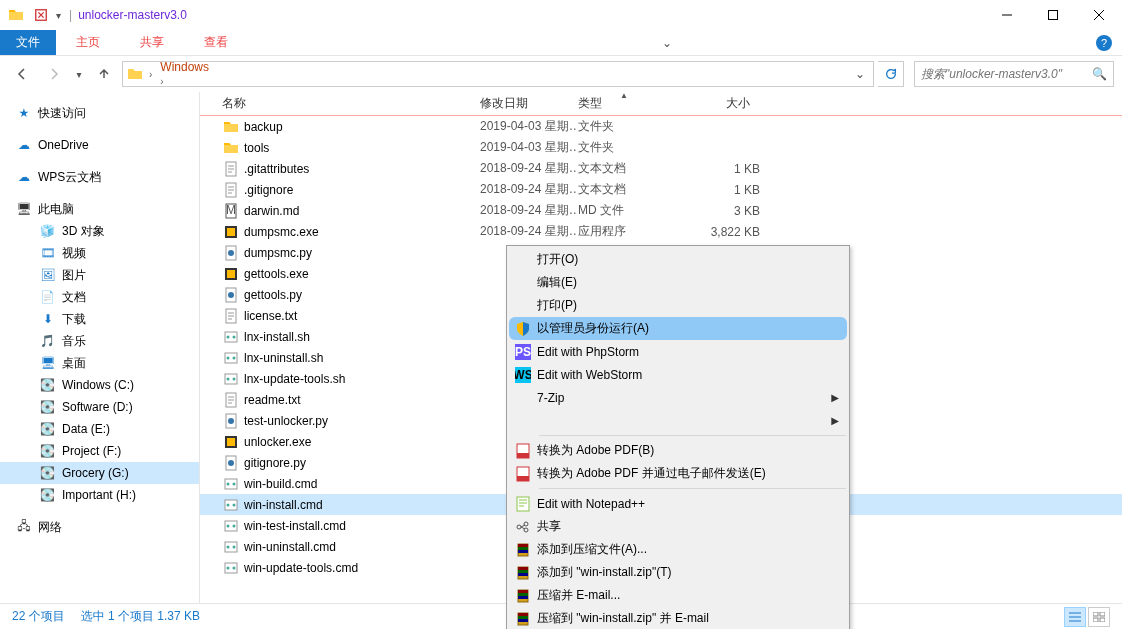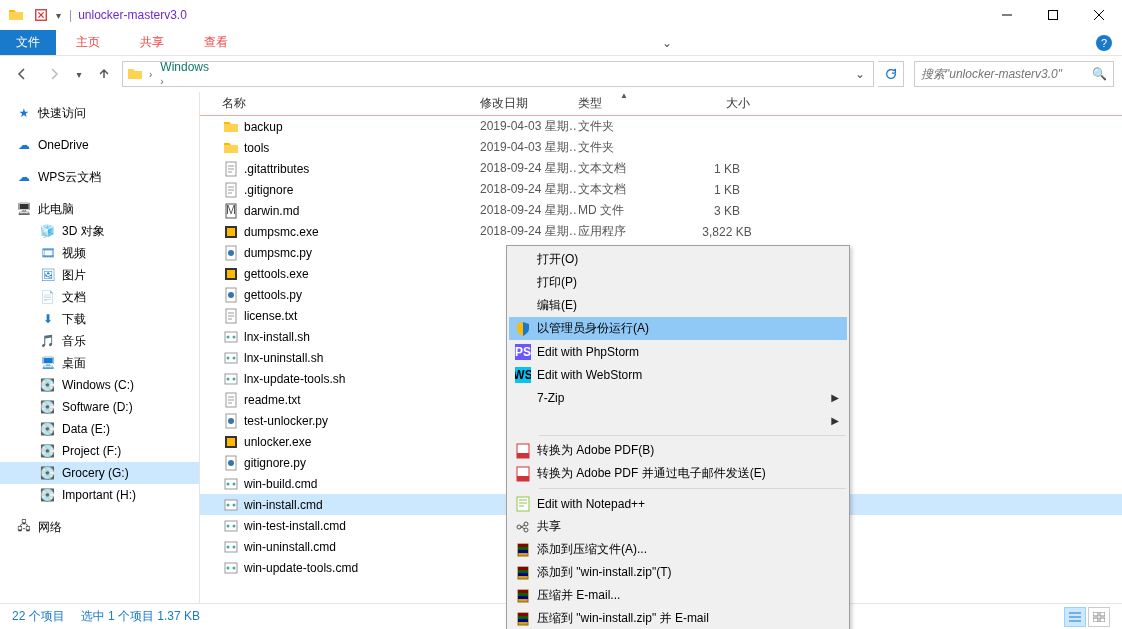--- a/index.html
+++ b/index.html
@@ -18,21 +18,21 @@
 .ribbon { height: 26px; display: flex; align-items: stretch; border-bottom: 1px solid #e5e5e5; }
 .ribbon .file-tab { background: #1979ca; color: #fff; padding: 0 16px; display: flex; align-items: center; }
 .ribbon .tab { padding: 0 20px; display: flex; align-items: center; color: #ef4444; }
 .ribbon .help { margin-left: auto; padding: 0 10px; display: flex; align-items: center; }
 
 
 .addr-row { height: 36px; display: flex; align-items: center; padding: 4px 8px; gap: 4px; }
 .nav-btn { width: 28px; height: 28px; display: flex; align-items: center; justify-content: center; color: #666; border-radius: 2px; }
 .nav-btn.disabled { color: #bbb; }
 .addr-box { flex: 1; height: 26px; border: 1px solid #ccc; display: flex; align-items: center; padding: 0 2px; overflow: hidden; }
-.addr-box .crumb { display: flex; align-items: center; padding: 0 4px; white-space: nowrap; color: #0f766e; }
+.addr-box .crumb { display: flex; align-items: center; padding: 0 4px; white-space: nowrap; color: #c2410c; }
 .addr-box .chev { color: #666; padding: 0 4px; font-size: 10px; }
 .addr-box .dropdown-btn { margin-left: auto; padding: 0 6px; color: #555; }
 .refresh-btn { width: 26px; height: 26px; border: 1px solid #ccc; border-left: none; display: flex; align-items: center; justify-content: center; color: #1979ca; }
 .search-box { width: 200px; height: 26px; border: 1px solid #ccc; margin-left: 6px; display: flex; align-items: center; padding: 0 6px; color: #777; }
 .search-box input { border: none; outline: none; flex: 1; font-style: italic; color: #777; }
 
 
 .main { display: flex; height: calc(629px - 30px - 26px - 36px - 26px); }
 .sidebar { width: 200px; border-right: 1px solid #e5e5e5; padding-top: 10px; overflow: hidden; }
 .sidebar .sb-item { display: flex; align-items: center; height: 22px; padding-left: 16px; gap: 6px; color: #000; }
@@ -50,34 +50,34 @@
 .col-size { width: 66px; text-align: right; }
 .sort-arrow { position: absolute; left: 420px; top: -1px; font-size: 8px; color: #555; }
 
 .file-list { flex: 1; overflow: hidden; position: relative; }
 .file-row { display: flex; align-items: center; height: 21px; padding-left: 22px; }
 .file-row.selected { background: #cce8ff; }
 .file-row .fico { width: 18px; height: 16px; display: inline-flex; align-items: center; justify-content: center; margin-right: 4px; }
 .file-row .fname { width: 236px; white-space: nowrap; overflow: hidden; }
 .file-row .fdate { width: 98px; color: #555; white-space: nowrap; overflow: hidden; }
 .file-row .ftype { width: 116px; color: #555; white-space: nowrap; overflow: hidden; }
-.file-row .fsize { width: 66px; color: #555; text-align: center; }
+.file-row .fsize { width: 66px; color: #555; text-align: right; }
 
 
 .statusbar { height: 26px; border-top: 1px solid #e5e5e5; display: flex; align-items: center; padding: 0 12px; color: #1979ca; gap: 16px; }
 .statusbar .view-btns { margin-left: auto; display: flex; gap: 2px; }
 .statusbar .view-btns div { width: 22px; height: 20px; border: 1px solid #ccc; display: flex; align-items: center; justify-content: center; }
 .statusbar .view-btns .active { background: #cce8ff; border-color: #99d1ff; }
 
 
 .ctx-menu { position: absolute; background: #f0f0f0; border: 1px solid #a0a0a0; box-shadow: 2px 2px 4px rgba(0,0,0,0.2); padding: 2px; }
 .ctx-menu .mi { display: flex; align-items: center; height: 23px; padding-right: 24px; position: relative; }
 .ctx-menu .mi .mi-ico { width: 28px; display: flex; justify-content: center; }
 .ctx-menu .mi .mi-label { flex: 1; white-space: nowrap; }
-.ctx-menu .mi.highlight { background: #90c8f6; }
+.ctx-menu .mi.highlight { background: #90c8f6; border-radius: 6px; }
 .ctx-menu .mi .arrow { position: absolute; right: 8px; font-size: 10px; color: #333; }
 .ctx-menu .sep-line { height: 1px; background: #d7d7d7; margin: 3px 1px 3px 30px; }
 .c-blue { color: #1979ca; }
 .c-dark { color: #333; }
 
 svg { display: block; }
 </style>
 </head>
 <body>
 
@@ -554,25 +554,25 @@
   </div>
 </div>
 
 <div class="ctx-menu" id="ctx-menu" style="left:506px; top:245px; width:344px;">
     <div class="mi">
       <span class="mi-ico"></span>
       <span class="mi-label">打开(O)</span>
     </div>
     <div class="mi">
       <span class="mi-ico"></span>
+      <span class="mi-label">编辑(E)</span>
+    </div>
+    <div class="mi">
+      <span class="mi-ico"></span>
       <span class="mi-label">打印(P)</span>
-    </div>
-    <div class="mi">
-      <span class="mi-ico"></span>
-      <span class="mi-label">编辑(E)</span>
     </div>
     <div class="mi highlight">
       <span class="mi-ico">
         <svg width="16" height="16" viewBox="0 0 16 16">
           <path d="M8 1l6 2v5c0 4-6 7-6 7s-6-3-6-7V3z" fill="#ffb900"></path>
           <path d="M8 1l6 2v5c0 4-6 7-6 7V1z" fill="#1979ca"></path>
         </svg>
       </span>
       <span class="mi-label">以管理员身份运行(A)</span>
     </div>

